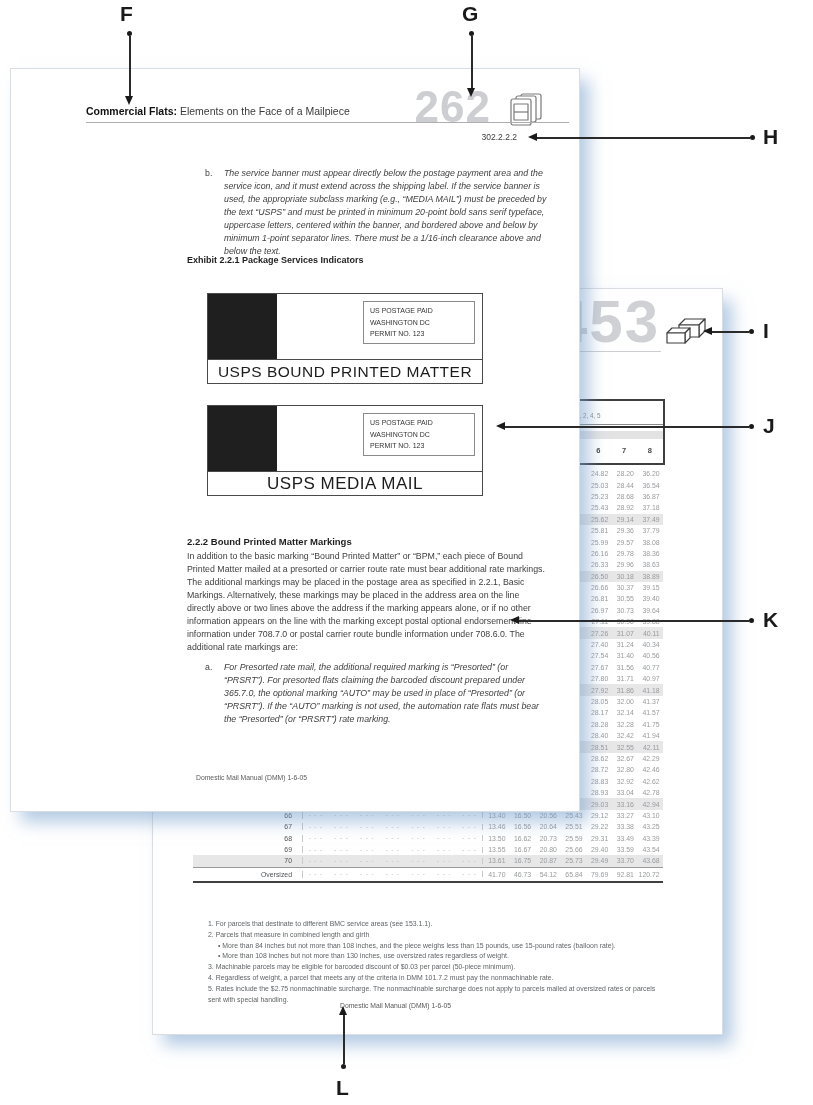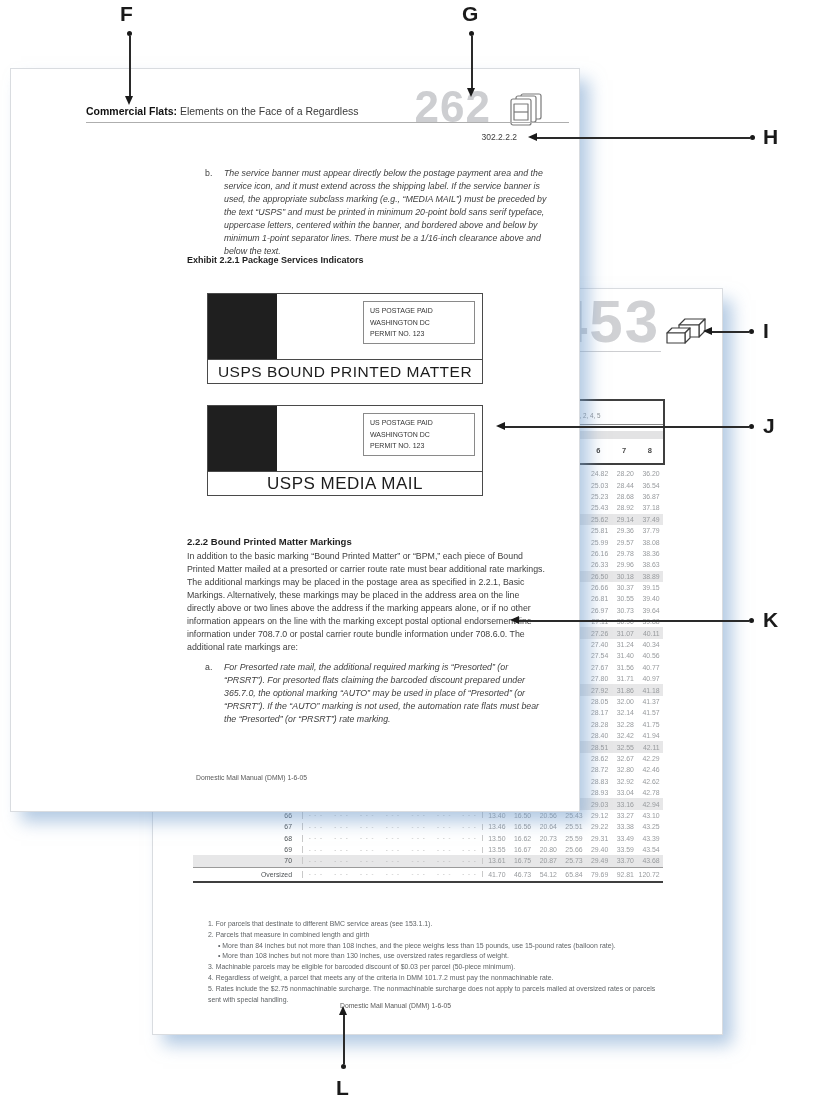--- a/index.html
+++ b/index.html
@@ -740,21 +740,21 @@
         <div class="fn bull">• More than 84 inches but not more than 108 inches, and the piece weighs less than 15 pounds, use 15-pound rates (balloon rate).</div>
         <div class="fn bull">• More than 108 inches but not more than 130 inches, use oversized rates regardless of weight.</div>
         <div class="fn">3. Machinable parcels may be eligible for barcoded discount of $0.03 per parcel (50-piece minimum).</div>
         <div class="fn">4. Regardless of weight, a parcel that meets any of the criteria in DMM 101.7.2 must pay the nonmachinable rate.</div>
         <div class="fn">5. Rates include the $2.75 nonmachinable surcharge. The nonmachinable surcharge does not apply to parcels mailed at oversized rates or parcels sent with special handling.</div>
       </div>
     <div class="bp-footer">Domestic Mail Manual (DMM) 1-6-05</div>
   </div>
 
   <div class="page front-page">
-    <div class="fp-header"><b>Commercial Flats:</b><span> Elements on the Face of a Regardless</span></div>
+    <div class="fp-header"><b>Commercial Flats:</b><span> Elements on the Face of a Mailpiece</span></div>
     <div class="fp-number">262</div>
 
     <svg class="flats-icon" width="38" height="34" viewBox="0 0 38 34">
       <g fill="#ffffff" stroke="#7a7a7a" stroke-width="1.2" stroke-linejoin="round">
         <rect x="12" y="1" width="20" height="25" rx="2"></rect>
         <rect x="7" y="3" width="20" height="26" rx="2"></rect>
         <rect x="2" y="6" width="20" height="26" rx="2"></rect>
         <rect x="5" y="11" width="14" height="16"></rect>
         <line x1="5" y1="19" x2="19" y2="19"></line>
       </g>

